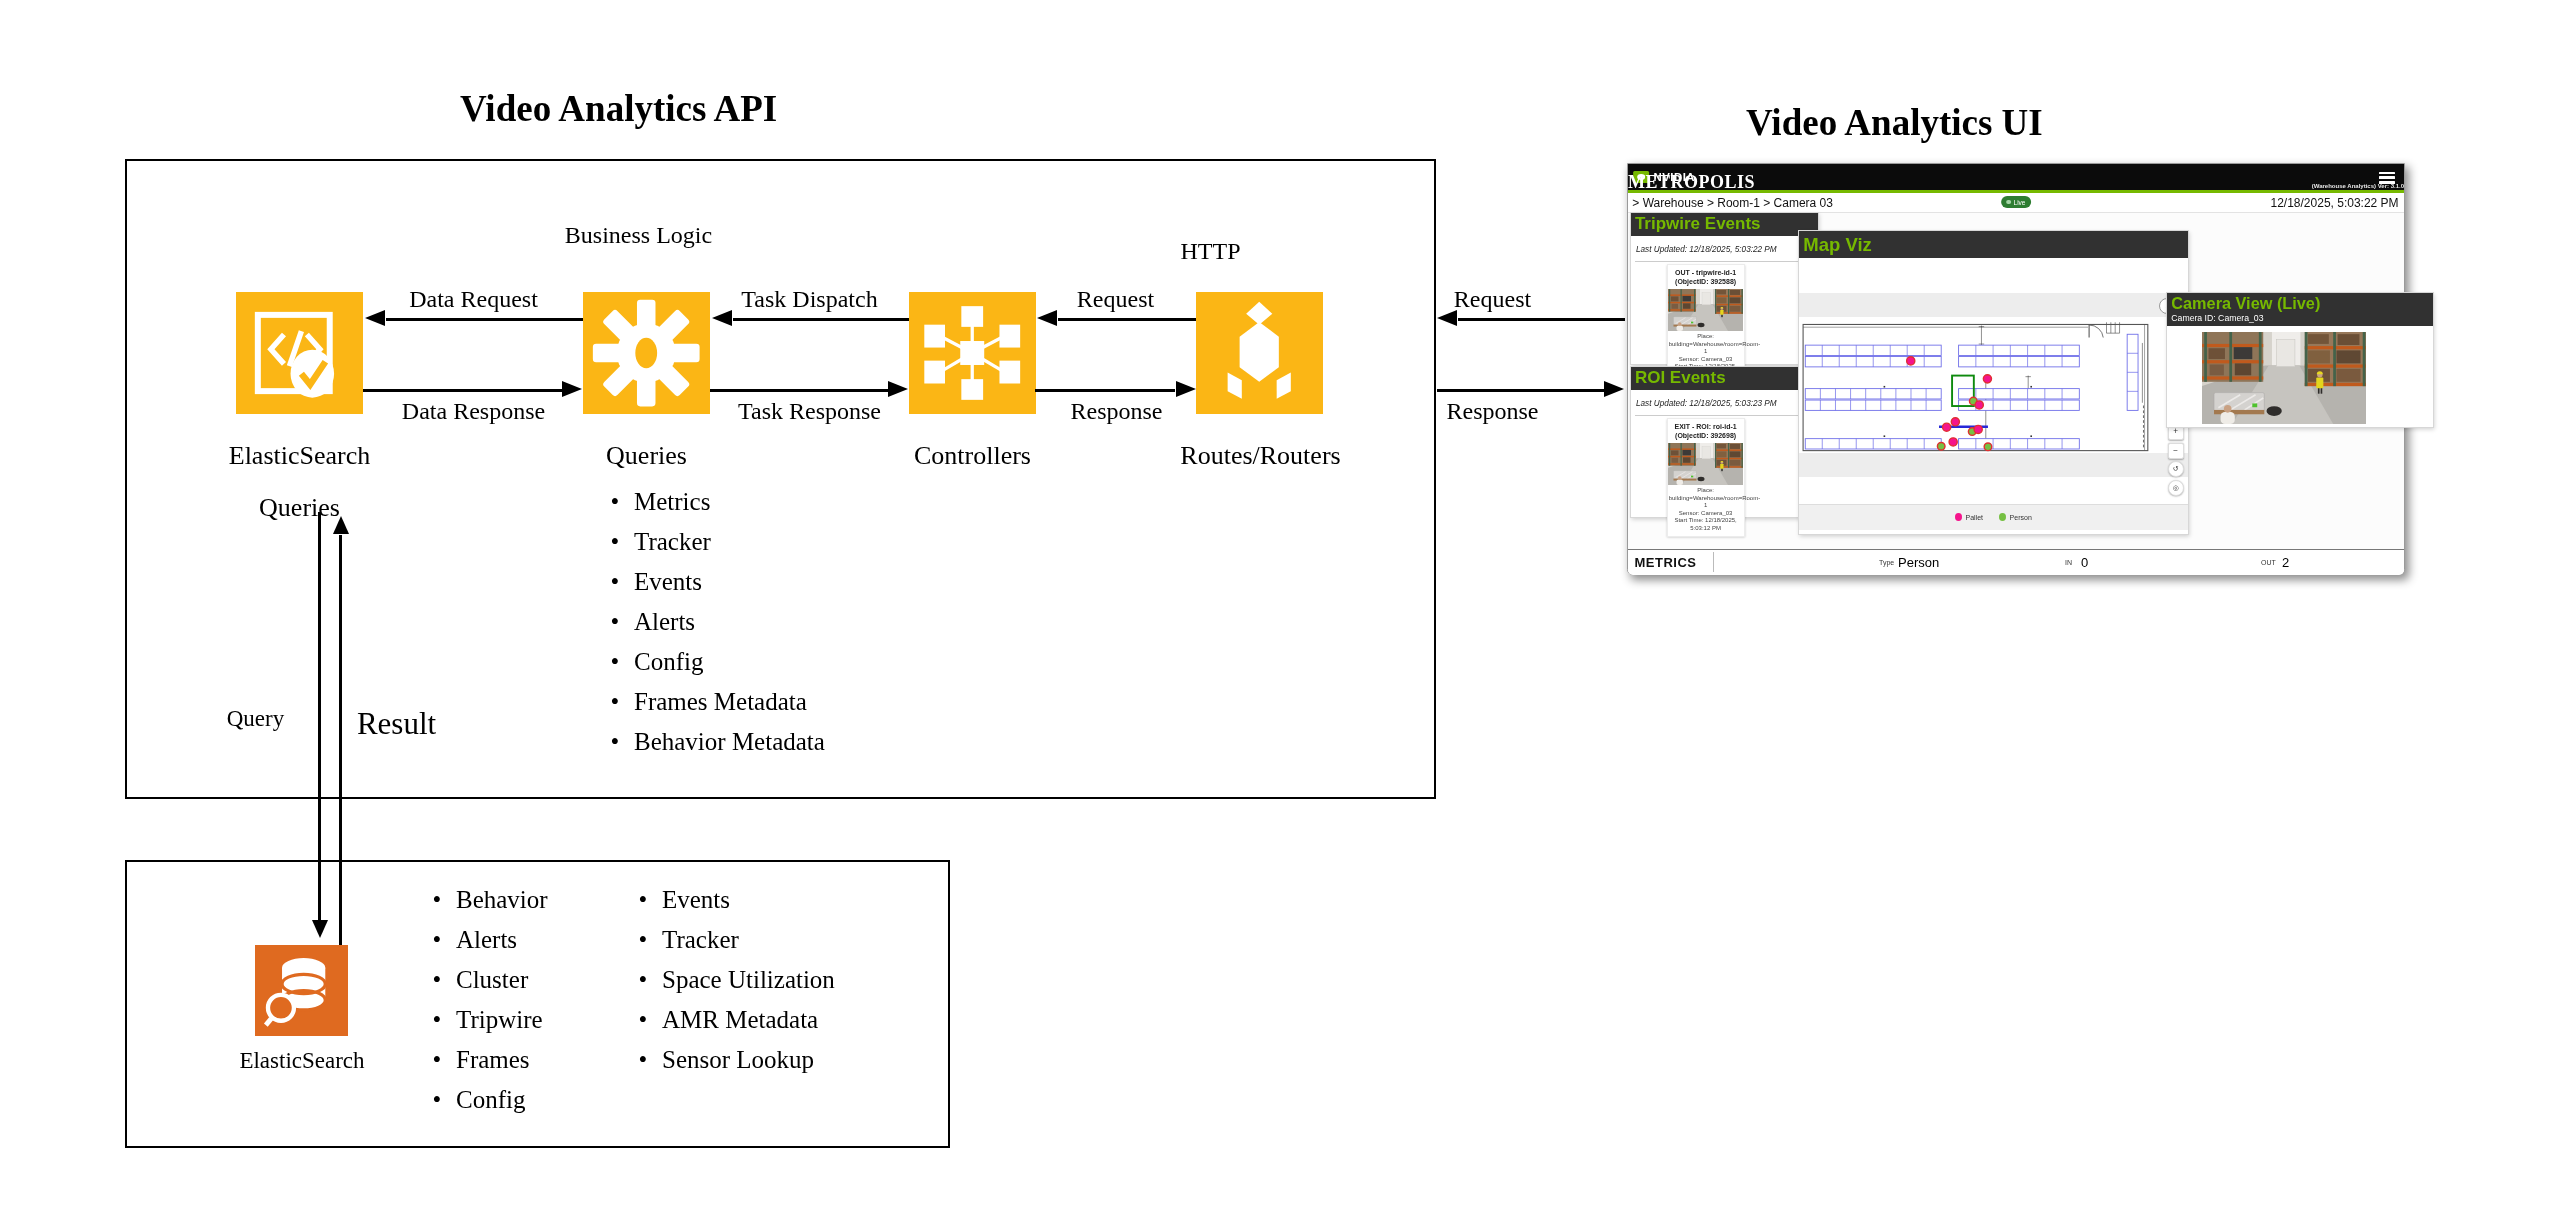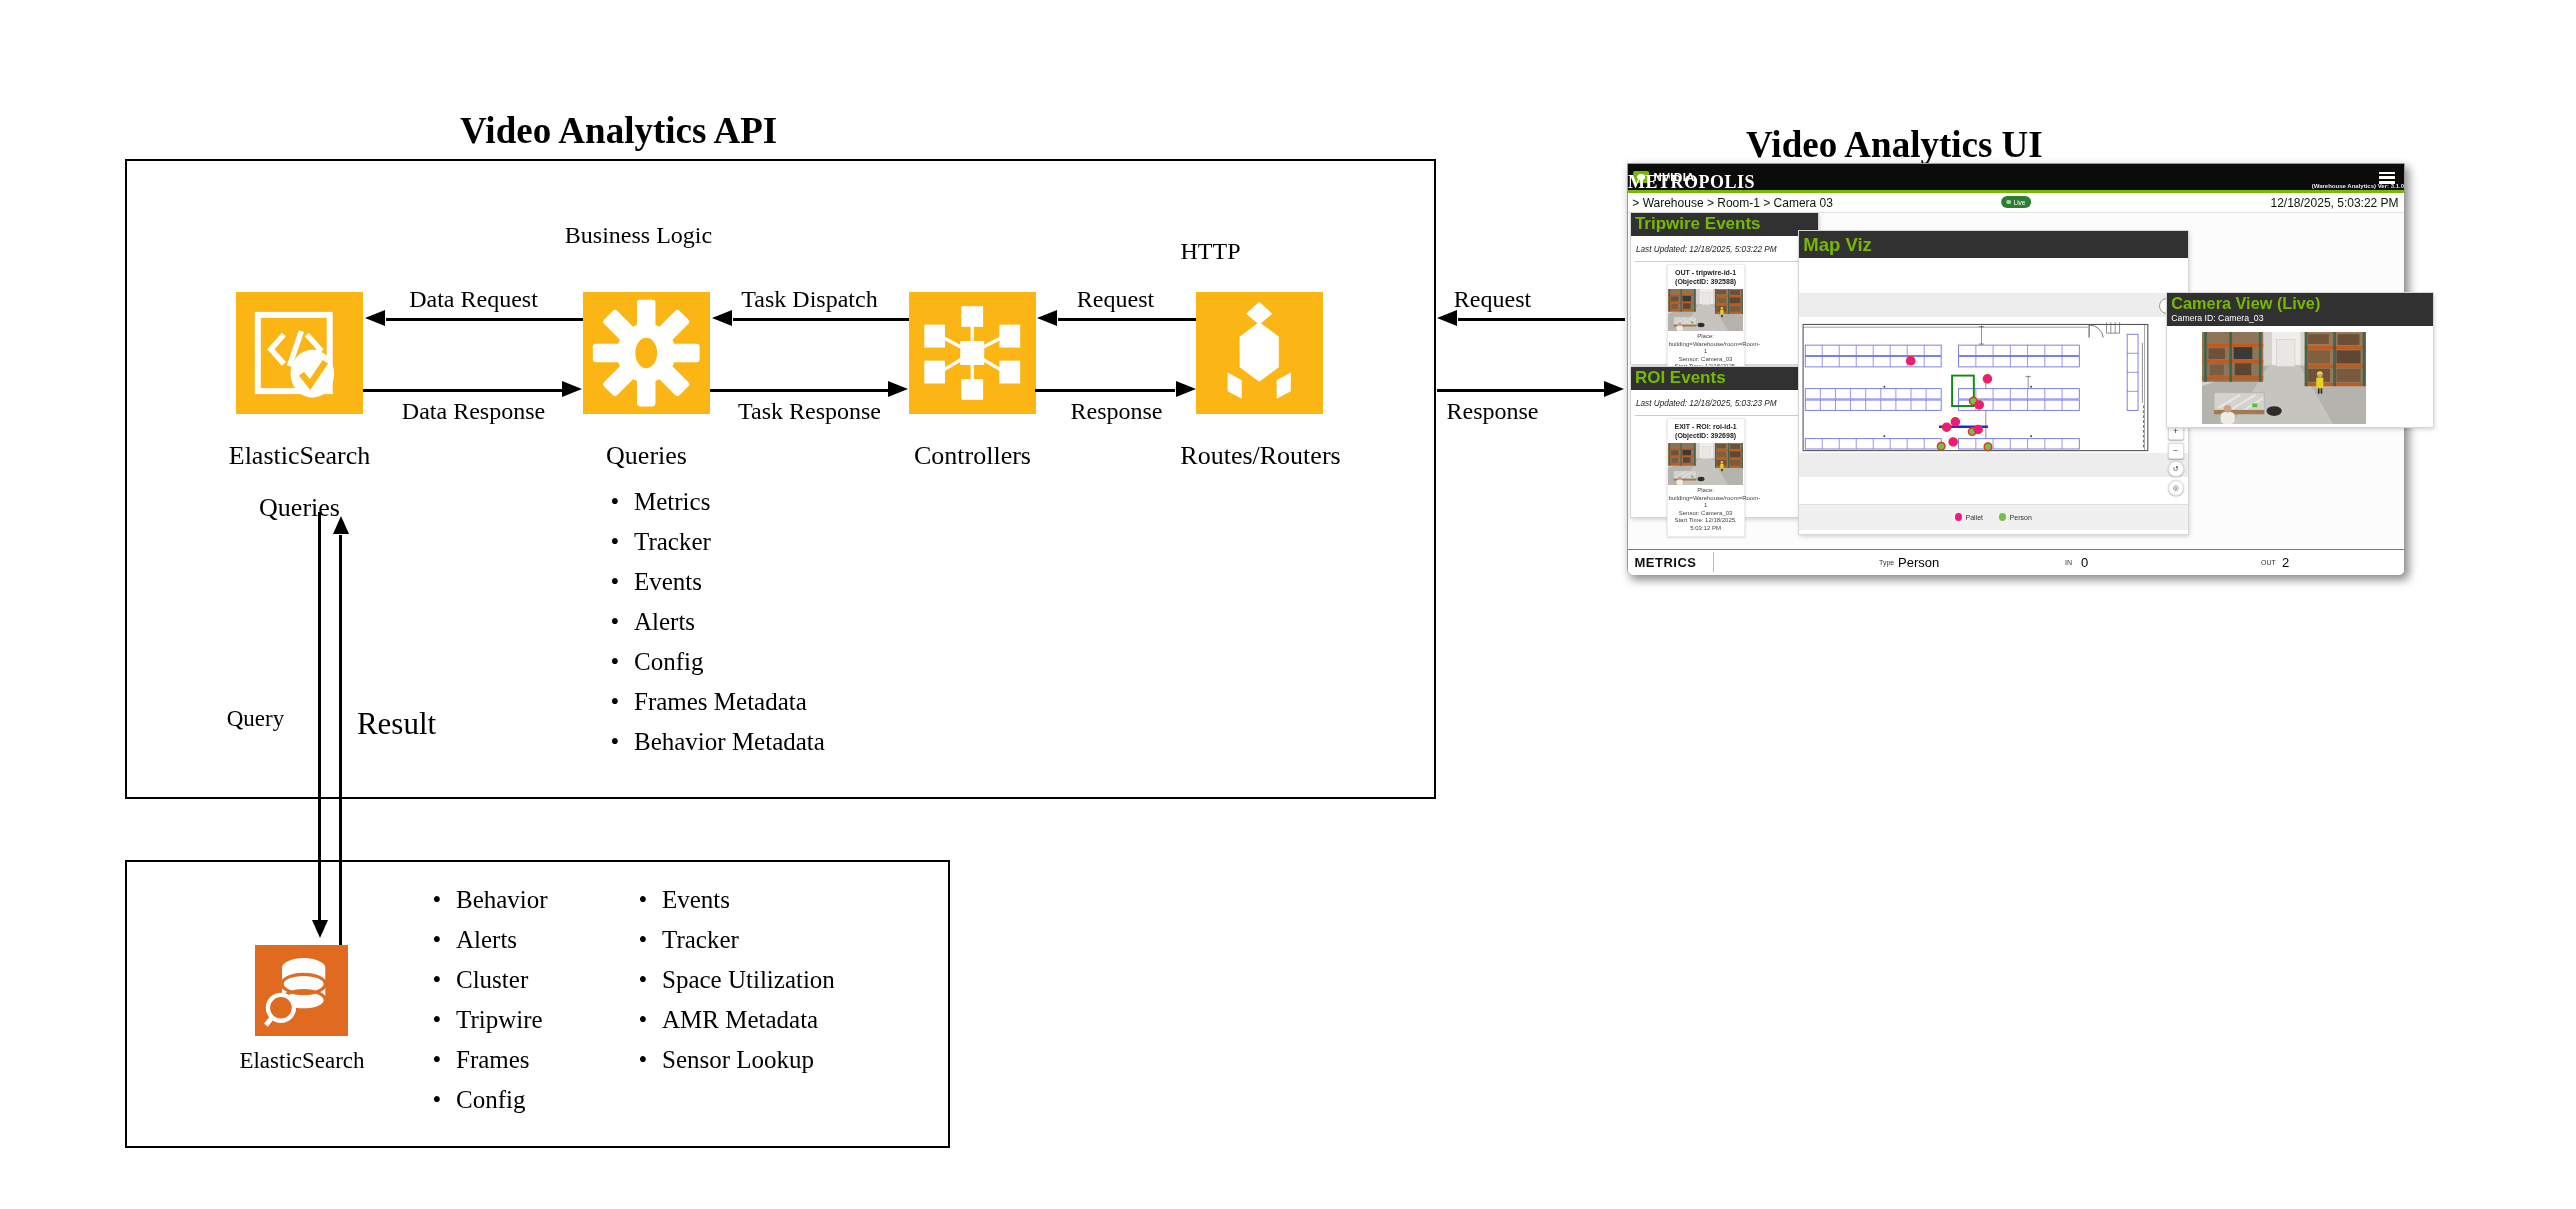--- a/index.html
+++ b/index.html
@@ -1,19 +1,19 @@
 <!DOCTYPE html>
 <html style="--yellow: #FBB615; --esorange: #DF6A20; --nvgreen: #76B900; --pallet: #F5148C; --person: #76C043; --roi: #0E8A0E; --tripwire: #2727D8;font-size:8.7px"><head>
 <meta charset="utf-8">
 <style>
   html,body{margin:0;padding:0;background:#fff;}
   #canvas{position:relative;width:2576px;height:1209px;background:#fff;overflow:hidden;
           font-family:"Liberation Serif",serif;color:#000;}
   
-  .dtitle{position:absolute;font-weight:bold;font-size:37px;white-space:nowrap;margin-top:22px;}
+  .dtitle{position:absolute;font-weight:bold;font-size:37px;white-space:nowrap;}
   .frame{position:absolute;border:2.7px solid #000;}
   .frame2{position:absolute;border:2.2px solid #000;}
   .tile{position:absolute;width:127px;height:122px;background:var(--yellow);}
   .estile{position:absolute;width:93px;height:91px;background:var(--esorange);}
   .nlabel{position:absolute;font-size:26px;text-align:center;white-space:nowrap;}
   .albl{position:absolute;font-size:24px;text-align:center;white-space:nowrap;}
   .hl{position:absolute;height:2.7px;background:#000;}
   .vl{position:absolute;width:2.7px;background:#000;}
   .tri{position:absolute;width:0;height:0;}
   .tl{border-top:8.7px solid transparent;border-bottom:8.7px solid transparent;border-right:20.7px solid #000;}

